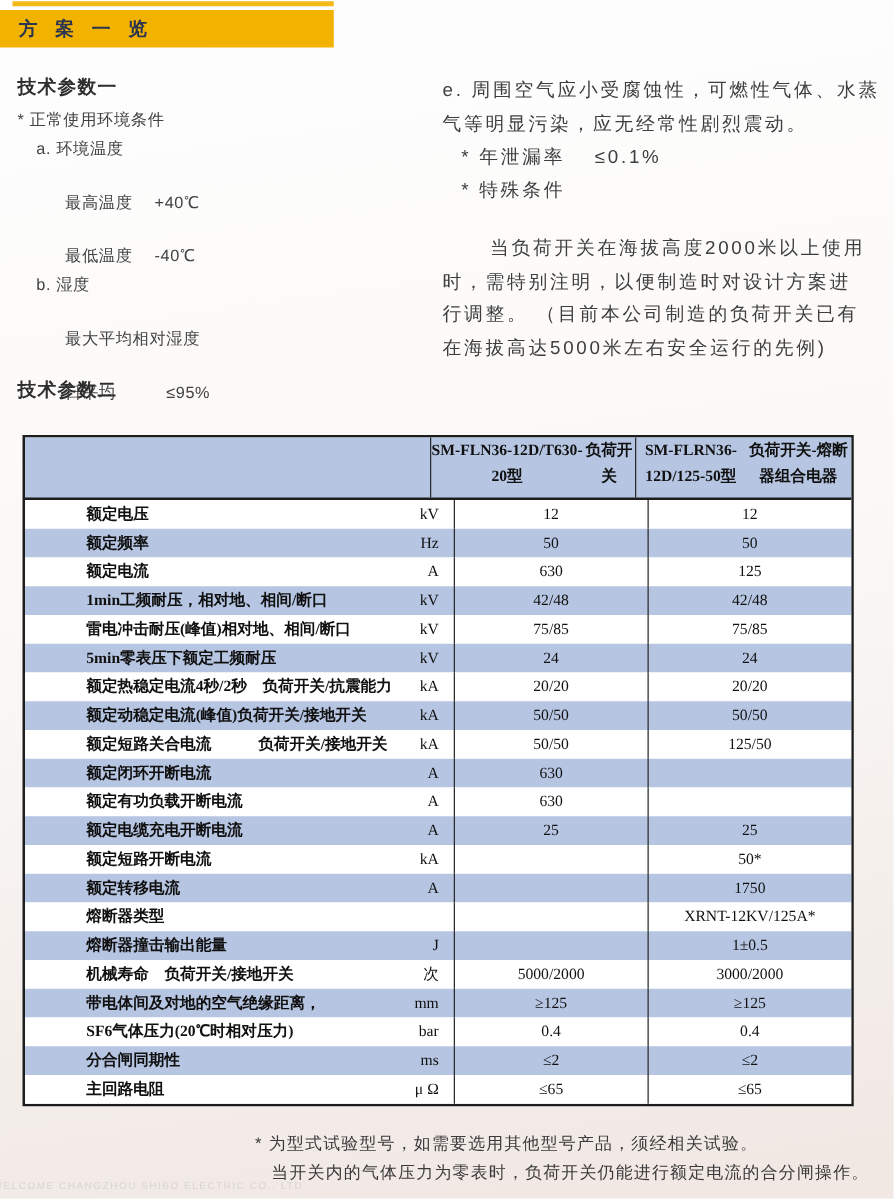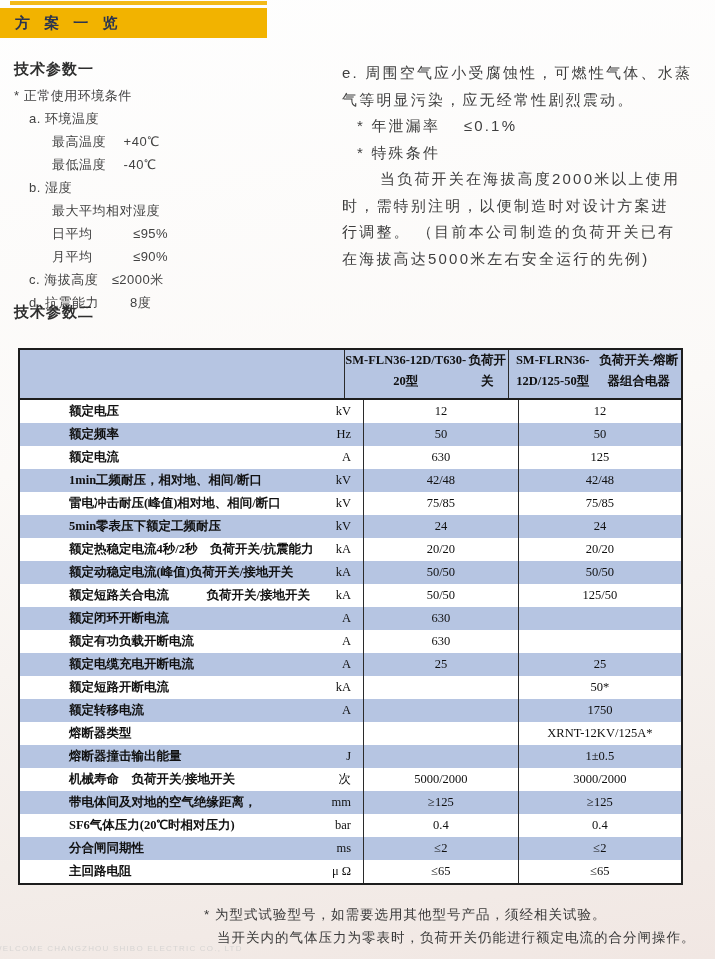--- a/index.html
+++ b/index.html
@@ -21,25 +21,25 @@
     display:flex;align-items:center;padding-left:15px;
   }
   .banner span{font-size:15px;font-weight:bold;color:#2a3450;letter-spacing:5px;}
   
   .sec-title{position:absolute;margin:0;font-size:15px;font-weight:bold;color:#2e2e2e;letter-spacing:1px;}
   #s1-title{left:14px;top:60px;}
   #s2-title{left:14px;top:303px;}
   
   .col-left{position:absolute;left:14px;top:84px;width:336px;font-size:13px;letter-spacing:.5px;color:#424242;}
   .col-left .line{height:23px;line-height:23px;white-space:pre;}
-  .col-right{position:absolute;left:342px;top:60px;width:352px;font-size:15px;letter-spacing:2.2px;color:#3e3e3e;}
+  .col-right{position:absolute;left:354px;top:60px;width:352px;font-size:15px;letter-spacing:2.2px;color:#3e3e3e;}
   .col-right .line{height:26.5px;line-height:26.5px;white-space:pre;}
   .ind0{padding-left:0;}
   .ind1{padding-left:15px;}
-  .ind2{padding-left:38px;}
+  .ind2{padding-left:38px;margin-top:20px;}
   
   .ptable{
     position:absolute;left:18px;top:348px;width:665px;
     border:2px solid #1d1d1d;background:#fff;
     font-family:"Liberation Serif",serif;color:#101010;
   }
   .thead{display:flex;height:50px;background:var(--blue);border-bottom:2px solid #1d1d1d;}
   .th-name{width:324px;}
   .th-col{width:164px;border-left:1px solid #2b2b2b;display:flex;
           justify-content:center;text-align:center;font-weight:bold;font-size:12.5px;line-height:1.7;}

